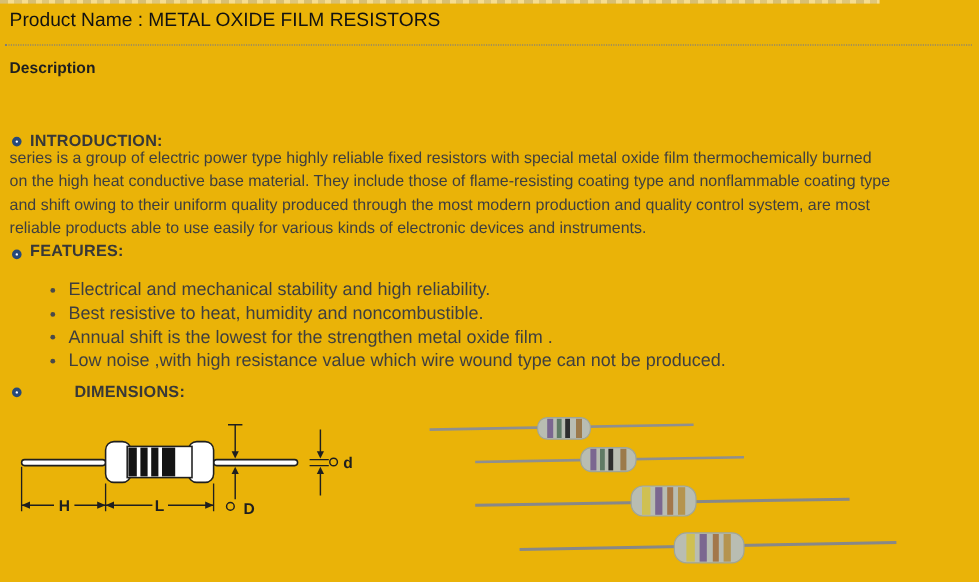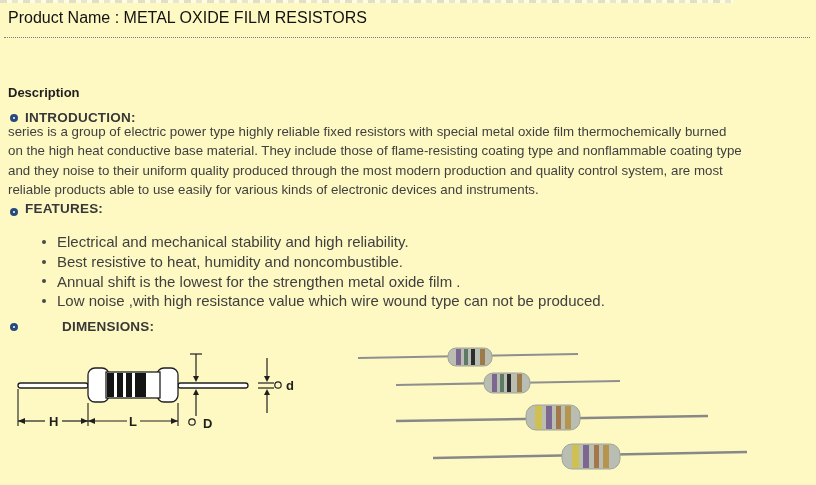--- a/index.html
+++ b/index.html
@@ -1,42 +1,42 @@
 <!DOCTYPE html>
 <html><head>
 <meta charset="utf-8">
 <style>
   * { margin: 0; padding: 0; box-sizing: border-box; }
   html, body { background: #ffffff; }
   .page {
     position: relative;
     width: 816px;
     height: 485px;
-    background: #fef9c3;
+    background: #eab308;
     overflow: hidden;
     font-family: "Liberation Sans", sans-serif;
     color: #404040;
   }
   .crop-artifact {
     position: absolute; top: 0; left: 0;
     width: 733px; height: 3px;
     background: repeating-linear-gradient(90deg, #c9c9c9 0 7px, #ffffff 7px 12px, #d6d6d6 12px 18px, #ffffff 18px 23px);
     opacity: .55;
   }
   .product-line {
     position: absolute; left: 8px; top: 9px;
     font-size: 16px; color: #121212; white-space: nowrap;
   }
   .dotted-rule {
     position: absolute; left: 4px; top: 37px; width: 806px; height: 0;
     border-top: 1px dotted #7d7d7d;
   }
   .description-label {
     position: absolute; left: 8px; top: 49px;
-    font-size: 13px; font-weight: bold; color: #1f1f1f; margin-top: 36px;
+    font-size: 13px; font-weight: bold; color: #1f1f1f;
   }
   .section-heading {
     position: absolute; left: 10px;
     display: flex; align-items: center; gap: 7px;
   }
   .ring-icon {
     width: 8px; height: 8px;
     border: 3px solid #27497b; border-radius: 50%;
     background: #ffffff; flex: 0 0 auto;
   }
@@ -88,21 +88,21 @@
   <div class="description-label">Description</div>
 
   <div class="section-heading heading-intro">
     <span class="ring-icon"></span>
     <span class="label">INTRODUCTION:</span>
   </div>
 
   <div class="intro-para">
     <div>series is a group of electric power type highly reliable fixed resistors with special metal oxide film thermochemically burned</div>
     <div>on the high heat conductive base material. They include those of flame-resisting coating type and nonflammable coating type</div>
-    <div>and they noise to their uniform quality produced through the most modern production and quality control system, are most</div>
+    <div>and shift owing to their uniform quality produced through the most modern production and quality control system, are most</div>
     <div>reliable products able to use easily for various kinds of electronic devices and instruments.</div>
   </div>
 
   <div class="section-heading heading-features">
     <span class="ring-icon"></span>
     <span class="label">FEATURES:</span>
   </div>
 
   <ul class="features-list">
     <li>

